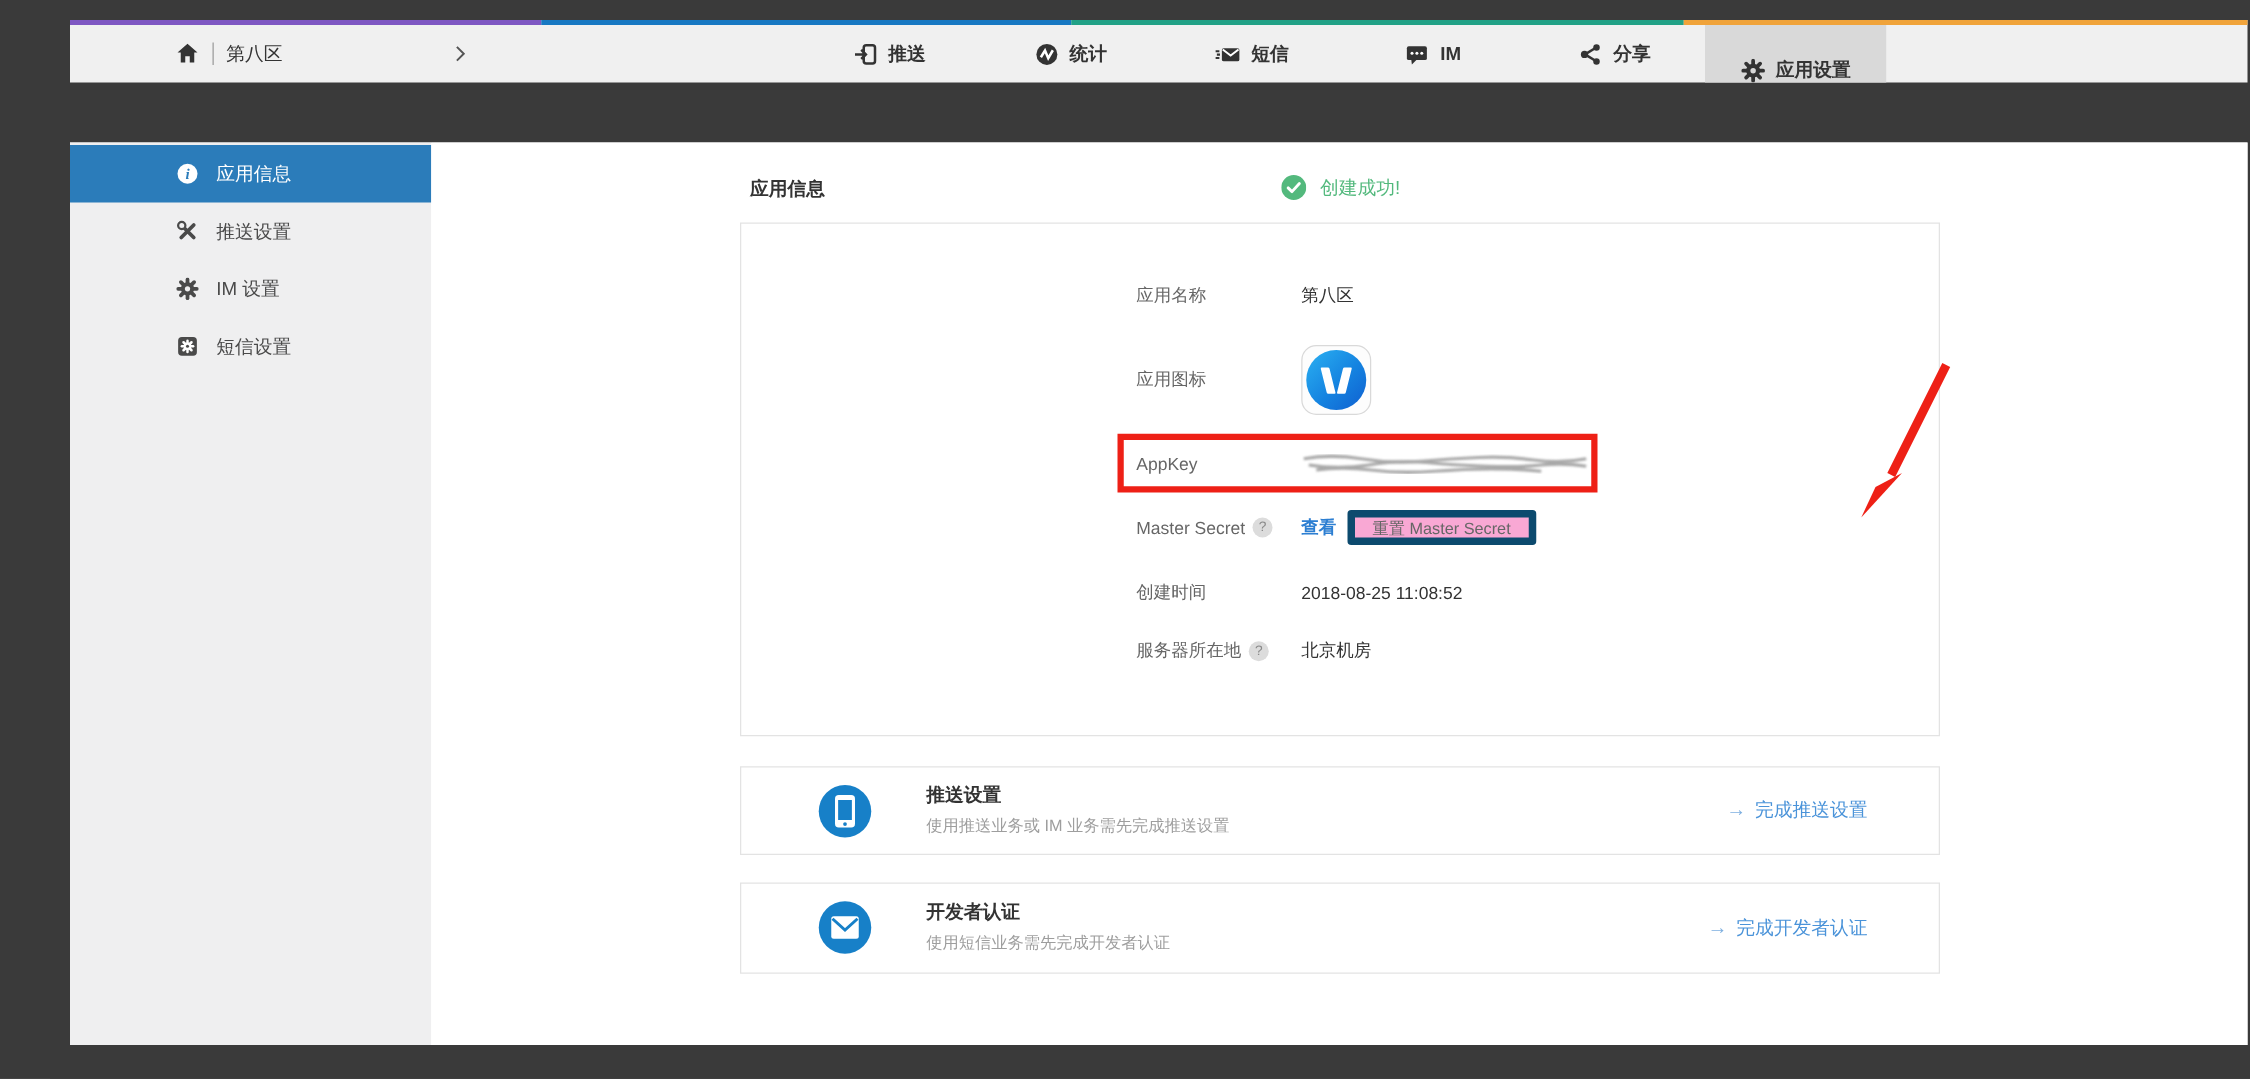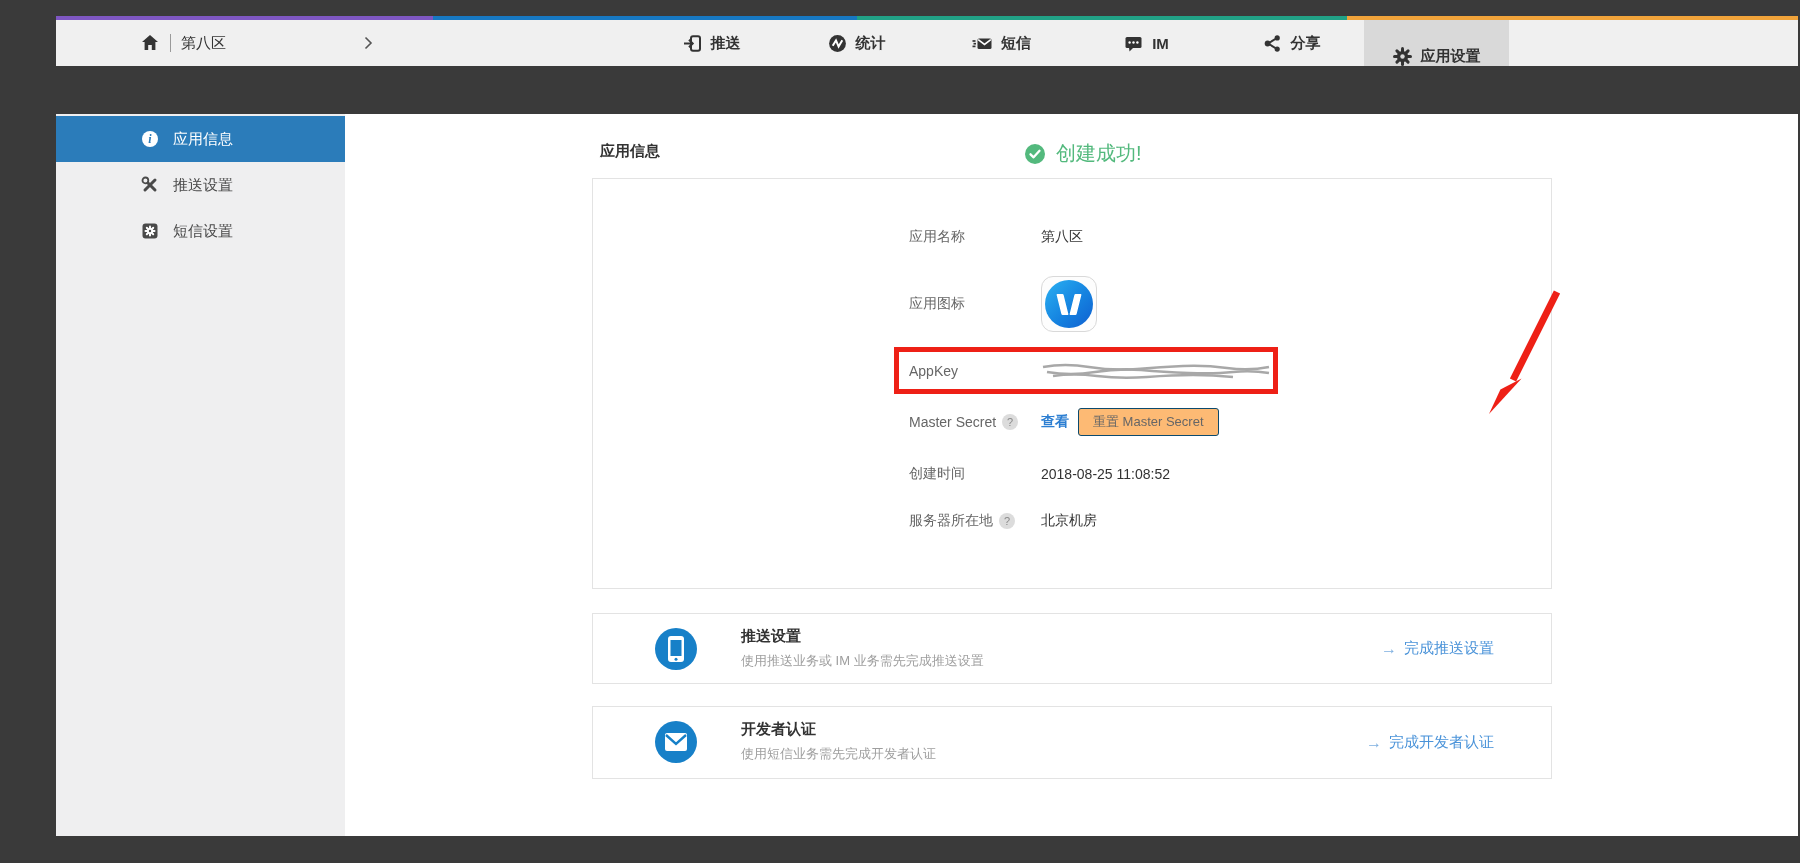--- a/index.html
+++ b/index.html
@@ -23,42 +23,42 @@
   
   .main{position:absolute;left:16px;top:114px;width:1742px;height:722px;display:flex;background:#fff;}
   .sidebar{width:289px;background:#efeff0;padding-top:2px;box-sizing:border-box;flex:none;}
   .side-item{height:46px;display:flex;align-items:center;padding-left:85px;gap:14px;
              font-size:15px;color:#4a4a4a;cursor:pointer;}
   .side-item.active{background:var(--active_blue,#2b7cba);color:#fff;}
   .content{position:relative;flex:1;background:#fff;}
   
   .sec-title{position:absolute;left:255px;top:28px;font-size:15px;font-weight:bold;color:#333;}
   .success{position:absolute;left:680px;top:26px;display:flex;align-items:center;gap:11px;
-           color:var(--success_green,#53b97d);font-size:20px;}
+           color:var(--success_green,#53b97d);font-size:15px;}
   
   .card{position:absolute;left:247px;width:960px;background:#fff;border:1px solid #e3e3e3;box-sizing:border-box;}
   .info-card{top:64px;height:411px;}
   .irow{position:absolute;left:316px;display:flex;align-items:center;height:28px;}
   .ilabel{width:132px;font-size:14px;color:#666;display:flex;align-items:center;gap:6px;flex:none;}
   .ivalue{font-size:14px;color:#333;}
   .help{width:16px;height:16px;border-radius:50%;background:#dcdcdc;color:#8a8a8a;font-size:11px;
         display:flex;align-items:center;justify-content:center;cursor:pointer;flex:none;}
   .appicon{position:absolute;left:448px;top:97px;width:56px;height:56px;border:1px solid #d9d9d9;
            border-radius:12px;background:#fdfdfd;display:flex;align-items:center;justify-content:center;box-sizing:border-box;}
   .appicon .ball{width:48px;height:48px;border-radius:50%;
            background:linear-gradient(135deg,#2bb1f2 0%,#1583e0 55%,#0f5fd0 100%);
            position:relative;overflow:hidden;}
   .appicon .s1,.appicon .s2{position:absolute;top:14px;width:7px;height:21px;background:#fff;border-radius:1px;}
   .appicon .s1{left:14px;transform:skewX(14deg);}
   .appicon .s2{left:27px;transform:skewX(-14deg);}
   .redbox{position:absolute;left:301px;top:168px;width:384px;height:47px;box-sizing:border-box;
           border:5px solid var(--annotation_red,#ee2016);display:flex;align-items:center;padding-left:10px;text-align:right;}
   .view-link{font-size:14px;font-weight:bold;color:var(--link_blue_dark,#2d7fd2);cursor:pointer;}
-  .reset-btn{position:absolute;left:485px;top:229px;height:28px;padding:0 14px;background:#fdba74;
-             border:1px solid #0c4a6e;border-radius:3px;font-size:13px;color:#666;cursor:pointer;
+  .reset-btn{position:absolute;left:485px;top:229px;height:28px;padding:0 14px;background:#f9a8d4;
+             border:6px solid #0c4a6e;border-radius:3px;font-size:13px;color:#666;cursor:pointer;
              font-family:"Liberation Sans","DejaVu Sans",sans-serif;}
   .arrow-annot{position:absolute;left:880px;top:105px;width:110px;height:145px;pointer-events:none;}
   
   .mini-card{display:block;}
   .mc1{top:499px;height:71px;}
   .mc2{top:592px;height:73px;}
   .mc-icon{position:absolute;left:62px;top:14px;width:42px;height:42px;border-radius:50%;
            background:var(--card_icon_blue,#1780c8);display:flex;align-items:center;justify-content:center;}
   .mc-title{position:absolute;left:148px;top:13px;font-size:15px;font-weight:bold;color:#333;}
   .mc-desc{position:absolute;left:148px;top:38px;font-size:13px;color:#9e9e9e;}
@@ -181,20 +181,35 @@
       </div>
       <div class="side-item">
         <span>
           <svg width="18" height="18" viewBox="0 0 18 18">
               <line x1="4" y1="14" x2="14" y2="4" stroke="#4a4a4a" stroke-width="3" stroke-linecap="round"></line>
               <line x1="4" y1="4" x2="14" y2="14" stroke="#4a4a4a" stroke-width="3" stroke-linecap="round"></line>
               <circle cx="4.4" cy="4.4" r="2.9" fill="#efeff0" stroke="#4a4a4a" stroke-width="1.8"></circle>
             </svg>
         </span>
         <span>推送设置</span>
+      </div>
+      <div class="side-item">
+        <span>
+          <svg width="18" height="18" viewBox="0 0 18 18">
+              <g stroke="#4a4a4a" stroke-width="3" stroke-linecap="round">
+                <line x1="1.5" y1="9" x2="16.5" y2="9"></line>
+                <line x1="9" y1="1.5" x2="9" y2="16.5"></line>
+                <line x1="3.7" y1="3.7" x2="14.3" y2="14.3"></line>
+                <line x1="3.7" y1="14.3" x2="14.3" y2="3.7"></line>
+              </g>
+              <circle cx="9" cy="9" r="5.3" fill="#4a4a4a"></circle>
+              <circle cx="9" cy="9" r="2.1" fill="#efeff0"></circle>
+            </svg>
+        </span>
+        <span>IM 设置</span>
       </div>
       <div class="side-item">
         <span>
           <svg width="18" height="18" viewBox="0 0 18 18">
               <rect x="1.5" y="1.5" width="15" height="15" rx="3" fill="#4a4a4a"></rect>
               <g stroke="#fff" stroke-width="2" stroke-linecap="round">
                 <line x1="4.5" y1="9" x2="13.5" y2="9"></line>
                 <line x1="9" y1="4.5" x2="9" y2="13.5"></line>
                 <line x1="5.8" y1="5.8" x2="12.2" y2="12.2"></line>
                 <line x1="5.8" y1="12.2" x2="12.2" y2="5.8"></line>

